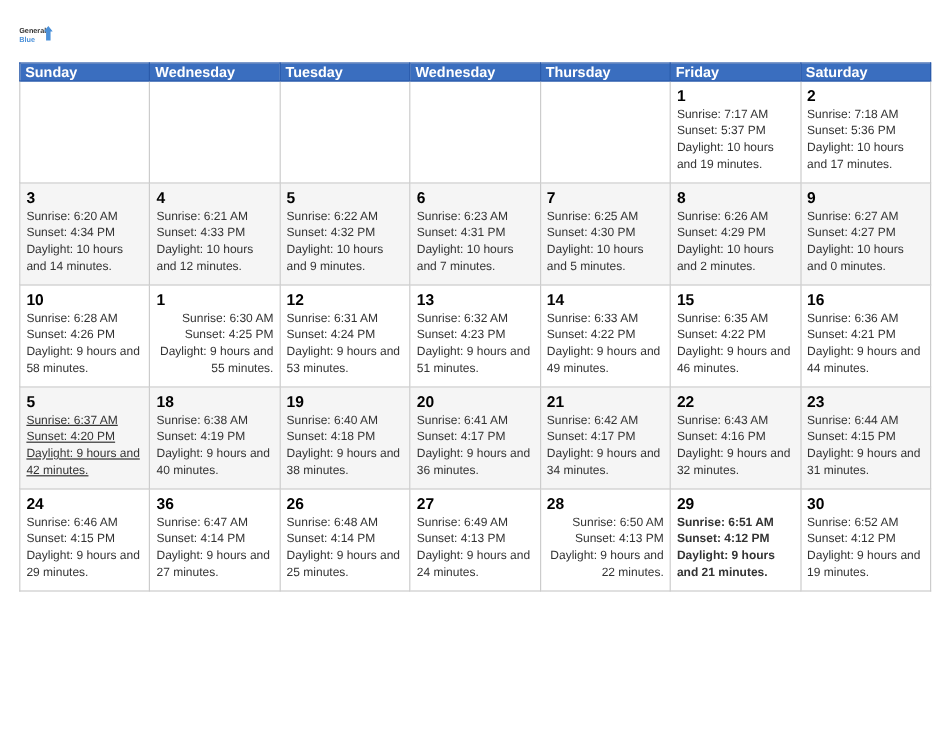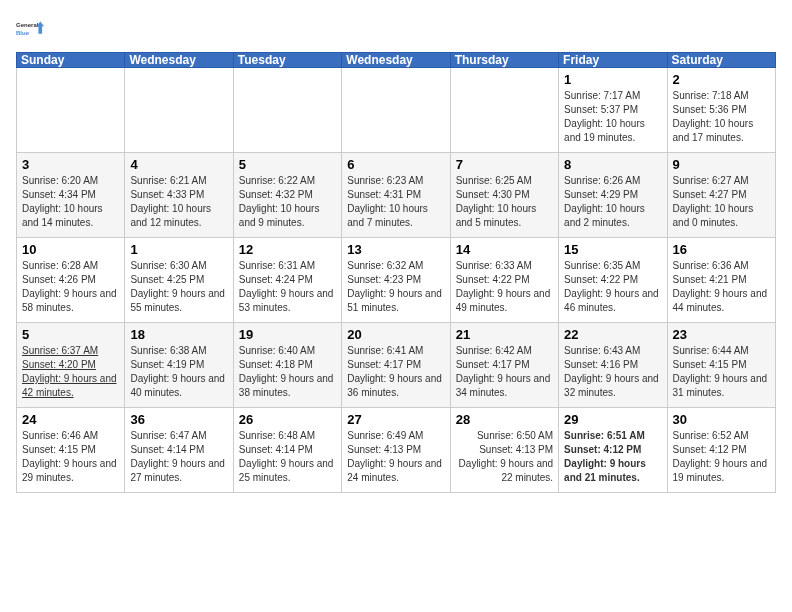--- a/index.html
+++ b/index.html
@@ -173,21 +173,21 @@
       </tr>
       <tr>
         <td>
           <span class="day-number">10</span>
           <div class="day-info" style="white-space: pre-line;">Sunrise: 6:28 AM
 Sunset: 4:26 PM
 Daylight: 9 hours and 58 minutes.</div>
         </td>
         <td>
           <span class="day-number">1</span>
-          <div class="day-info" style="white-space: pre-line;">Sunrise: 6:30 AM
+          <div class="day-info" style="white-space: pre-line; text-align: right;">Sunrise: 6:30 AM
 Sunset: 4:25 PM
 Daylight: 9 hours and 55 minutes.</div>
         </td>
         <td>
           <span class="day-number">12</span>
           <div class="day-info" style="white-space: pre-line;">Sunrise: 6:31 AM
 Sunset: 4:24 PM
 Daylight: 9 hours and 53 minutes.</div>
         </td>
         <td>

